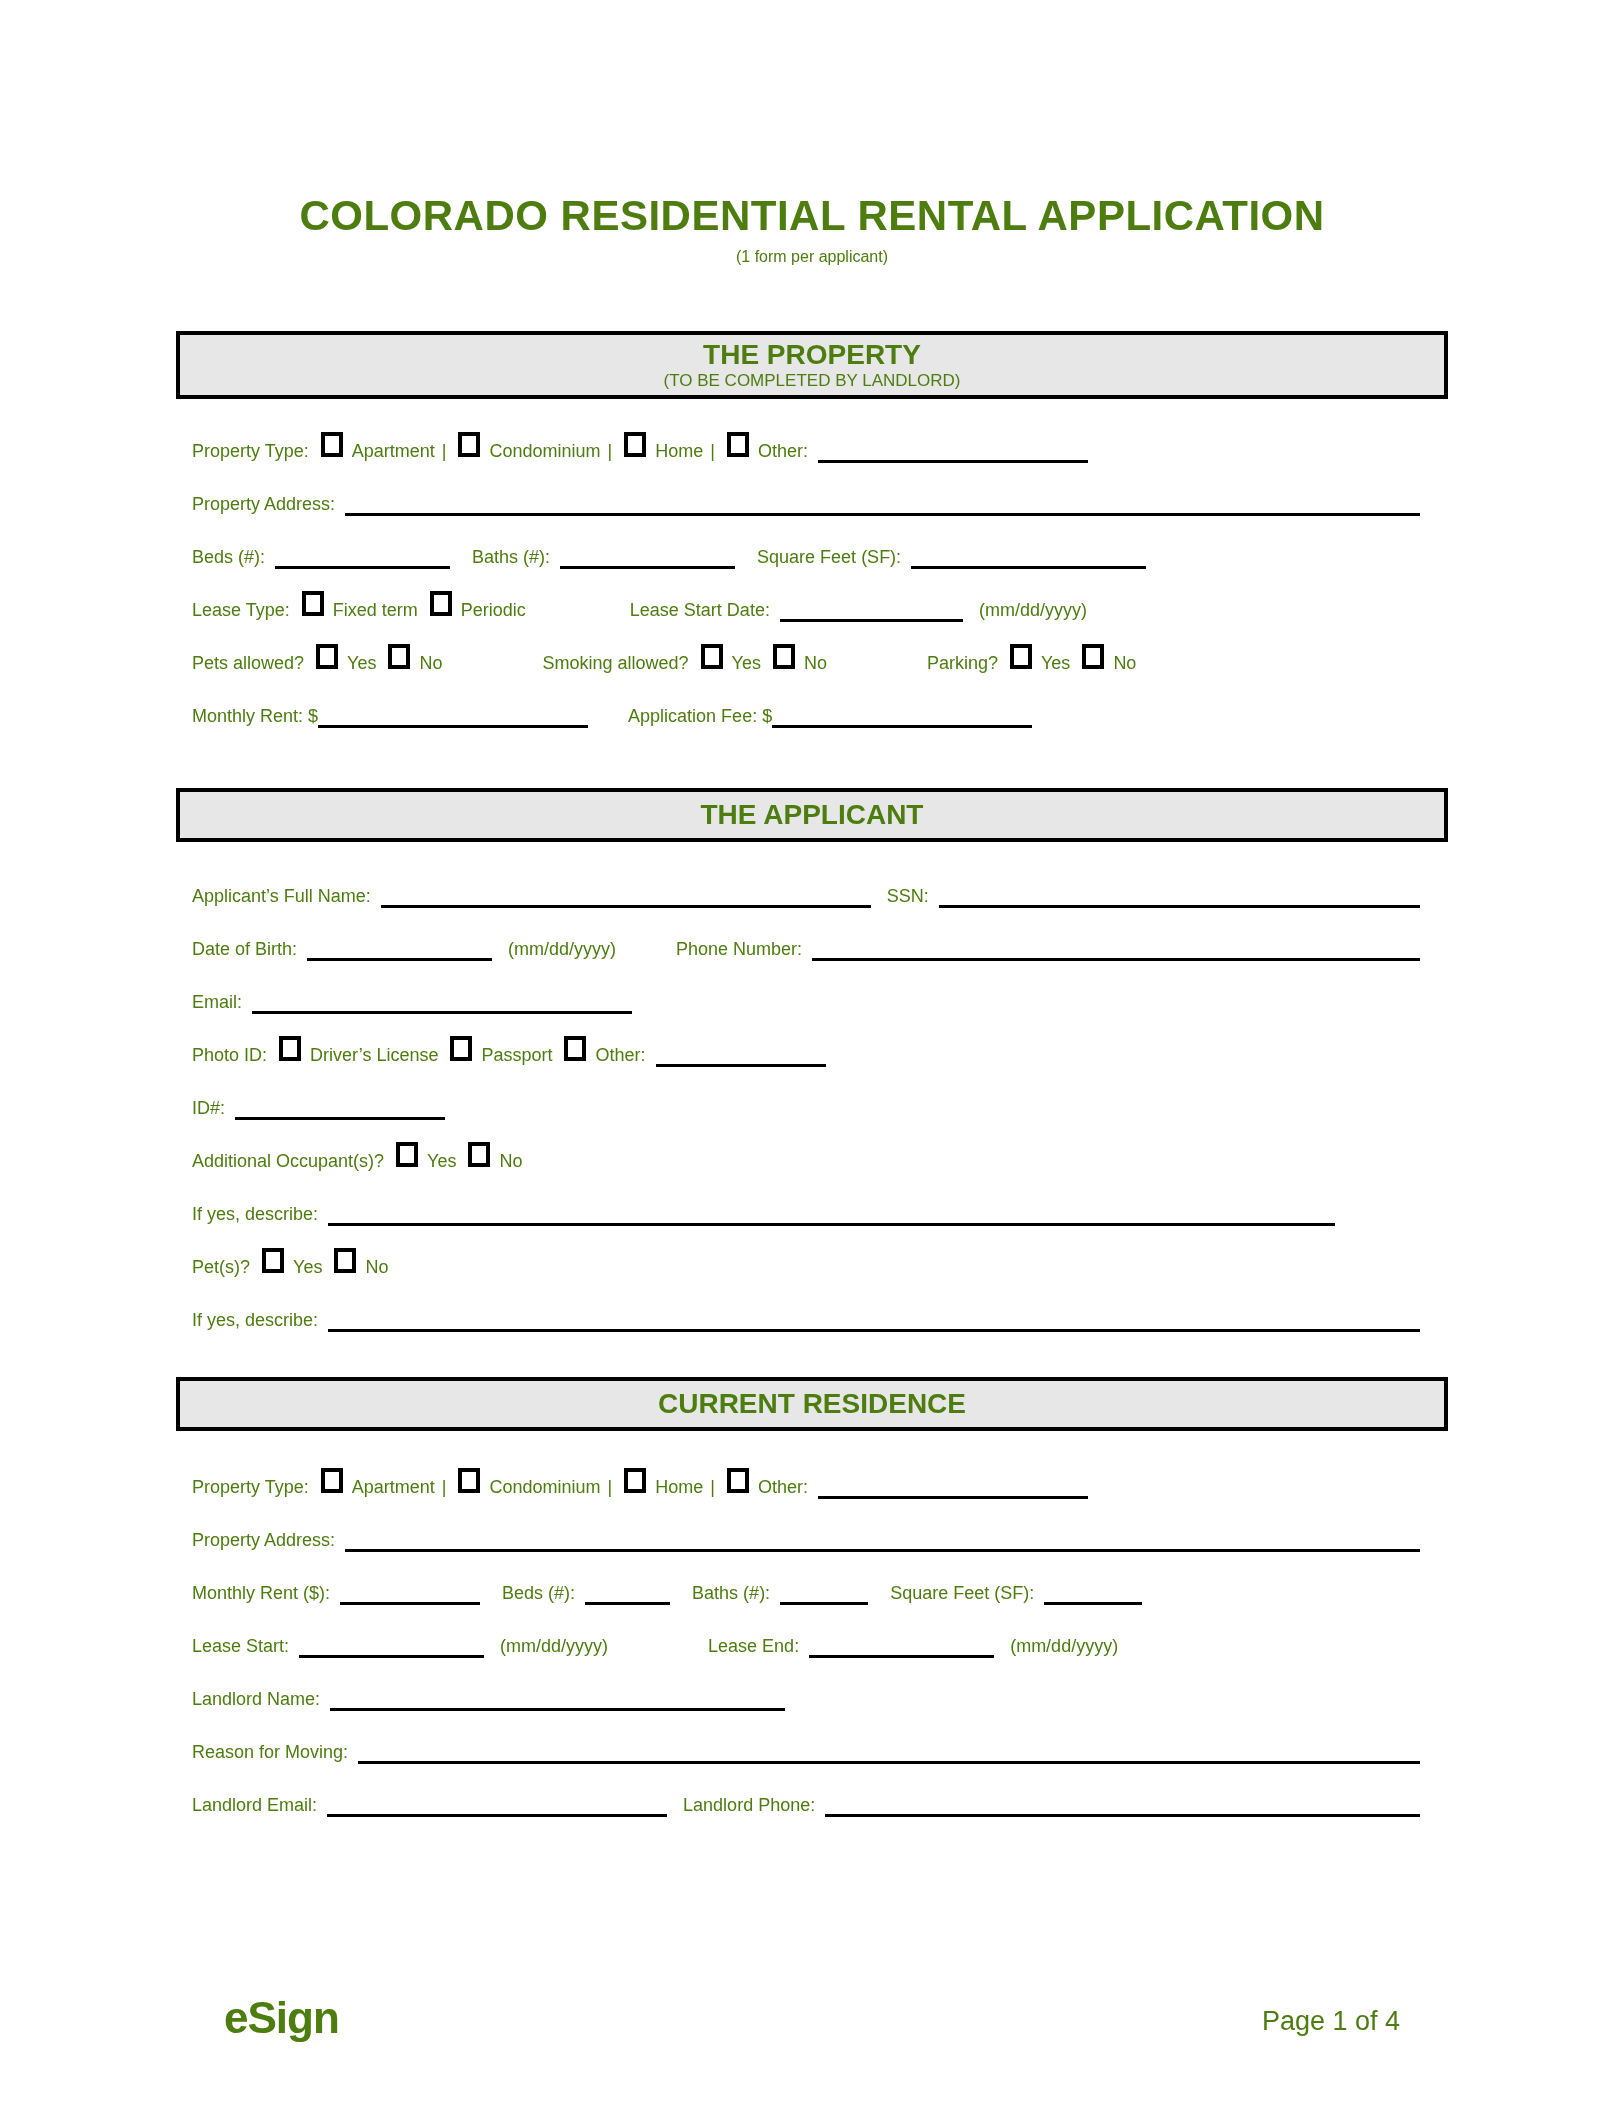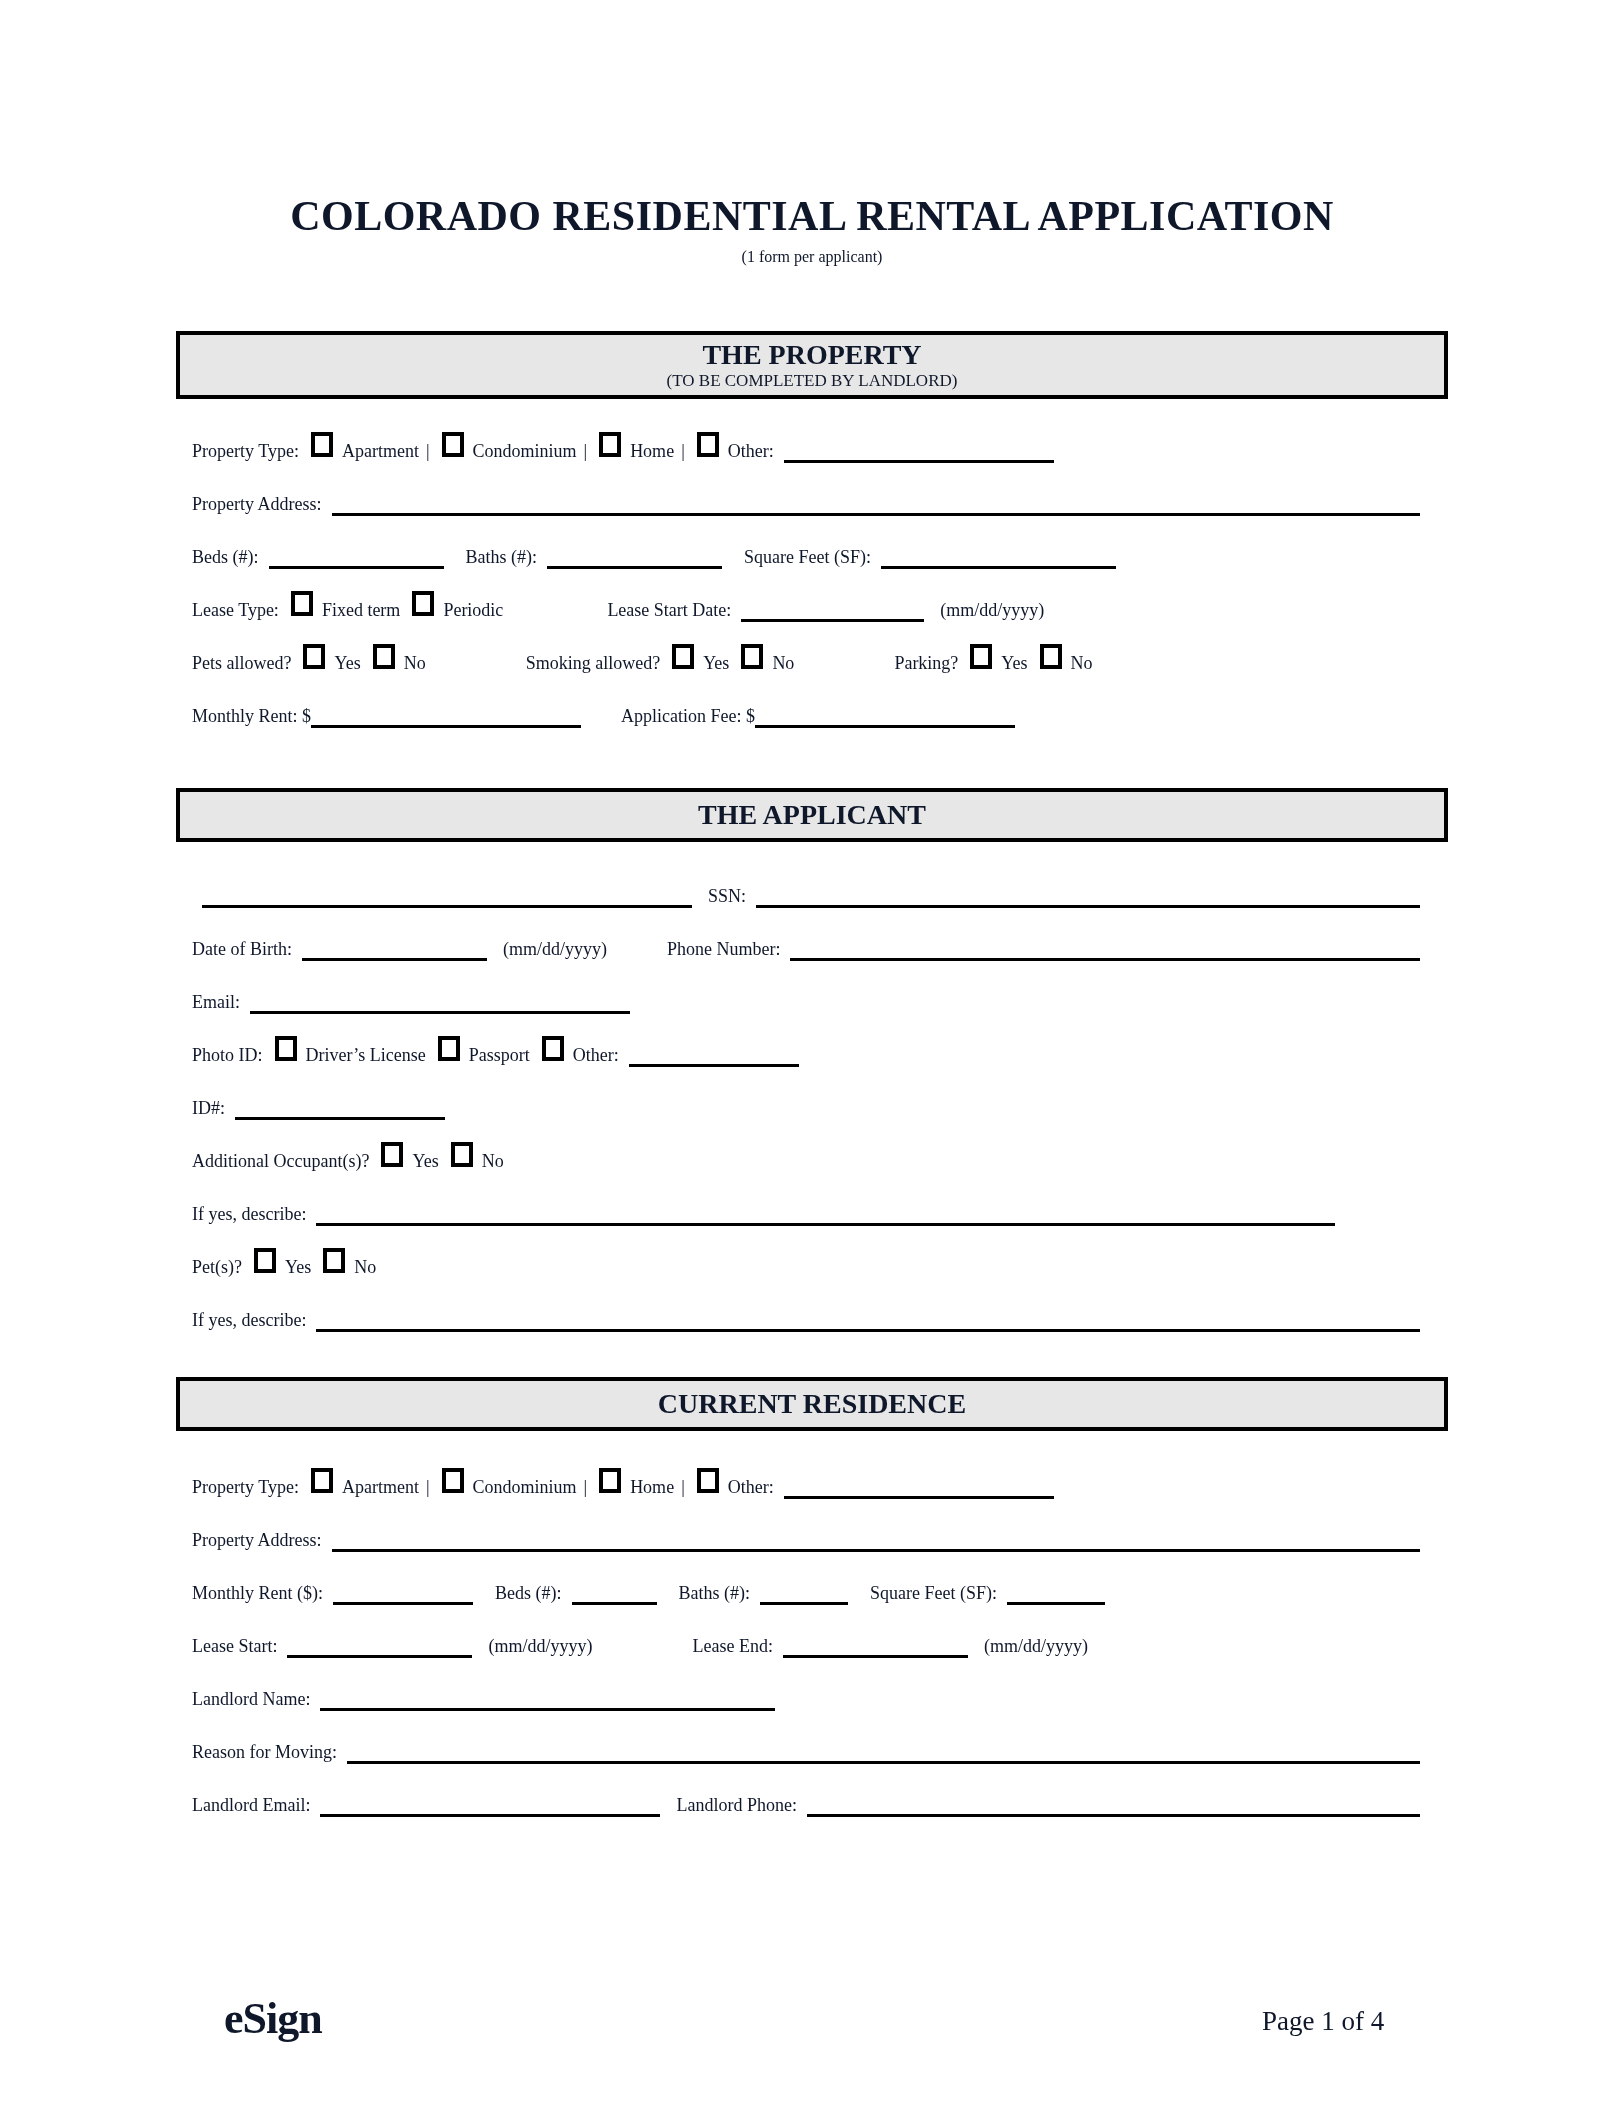--- a/index.html
+++ b/index.html
@@ -1,17 +1,17 @@
 <!DOCTYPE html>
 <html><head>
 <meta charset="utf-8">
 <style>
   html,body{margin:0;padding:0;background:#fff;}
   .page{position:relative;width:1624px;height:2112px;background:#ffffff;overflow:hidden;
-        color:#0f172a;font-family:Liberation Serif, serif;border-radius:22px;}
+        color:#4d7c0f;font-family:Liberation Sans, sans-serif;border-radius:22px;}
   .content{position:absolute;left:176px;top:0;width:1272px;}
   .doc-title{margin-top:192px;text-align:center;font-size:42px;font-weight:bold;letter-spacing:.5px;}
   .doc-sub{margin-top:8px;text-align:center;font-size:16px;}
   .sec{border:4px solid #000;background:#e7e7e7;text-align:center;}
   .sec .st{font-size:28px;font-weight:bold;line-height:33px;padding-top:3px;}
   .sec .sn{font-size:17px;line-height:20px;padding-bottom:4px;}
   .sec.single .st{padding:6px 0 7px;}
   #property-header{margin-top:65px;}
   #applicant-header{margin-top:45px;}
   #residence-header{margin-top:30px;}
@@ -114,20 +114,21 @@
         <span class="line w260" style="margin-left:0"></span>
       </div>
     </div>
 
     <div class="sec single" id="applicant-header">
       <div class="st">THE APPLICANT</div>
     </div>
 
     <div class="rows" id="applicant-rows">
       <div class="row">
+        <span class="lbl">Applicant’s Full Name:</span>
         <span class="line w490"></span>
         <span class="lbl gF">SSN:</span>
         <span class="line fill"></span>
       </div>
 
       <div class="row">
         <span class="lbl">Date of Birth:</span>
         <span class="line w185"></span>
         <span class="lbl gF">(mm/dd/yyyy)</span>
         <span class="lbl gD">Phone Number:</span>

